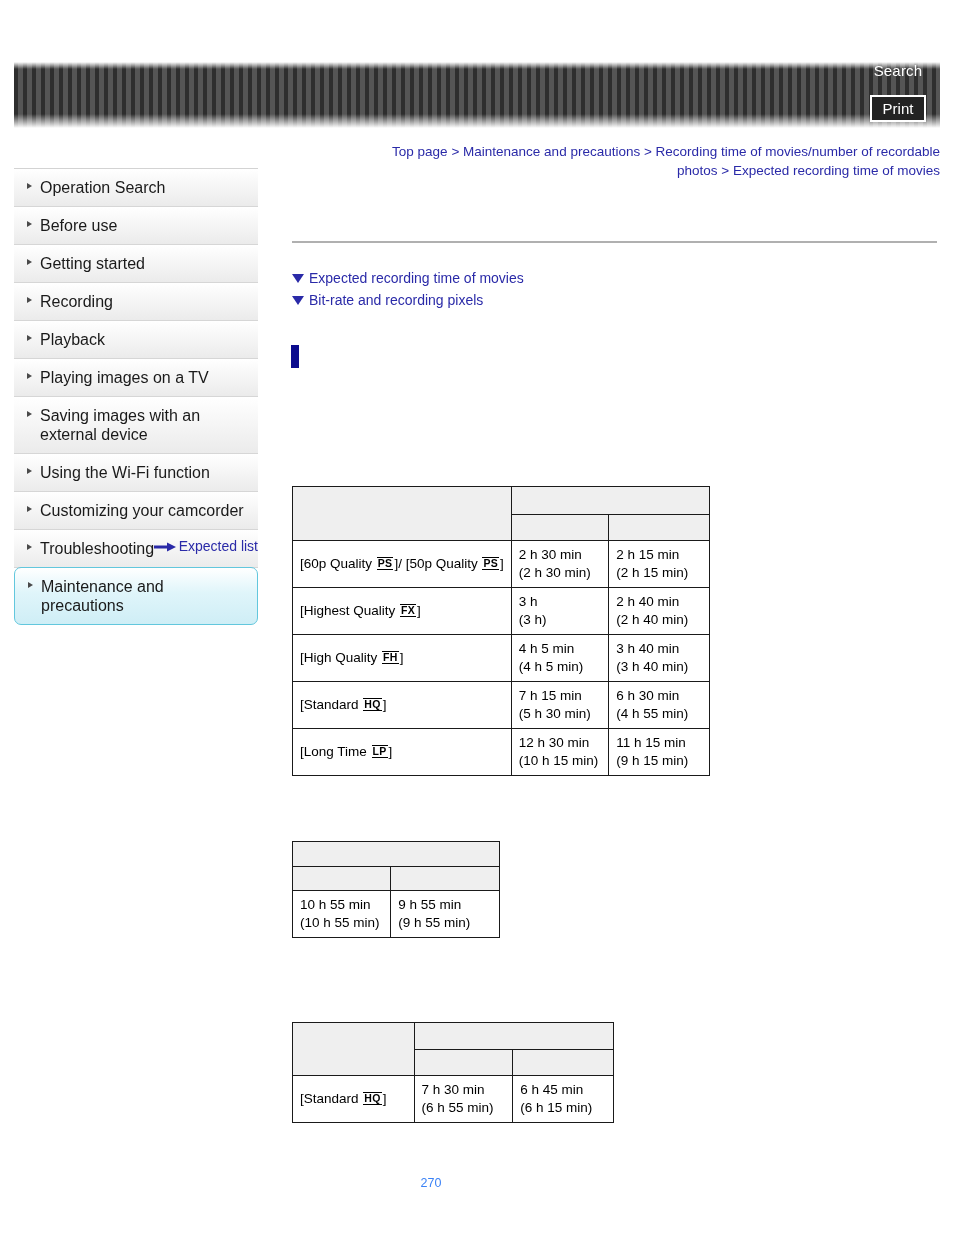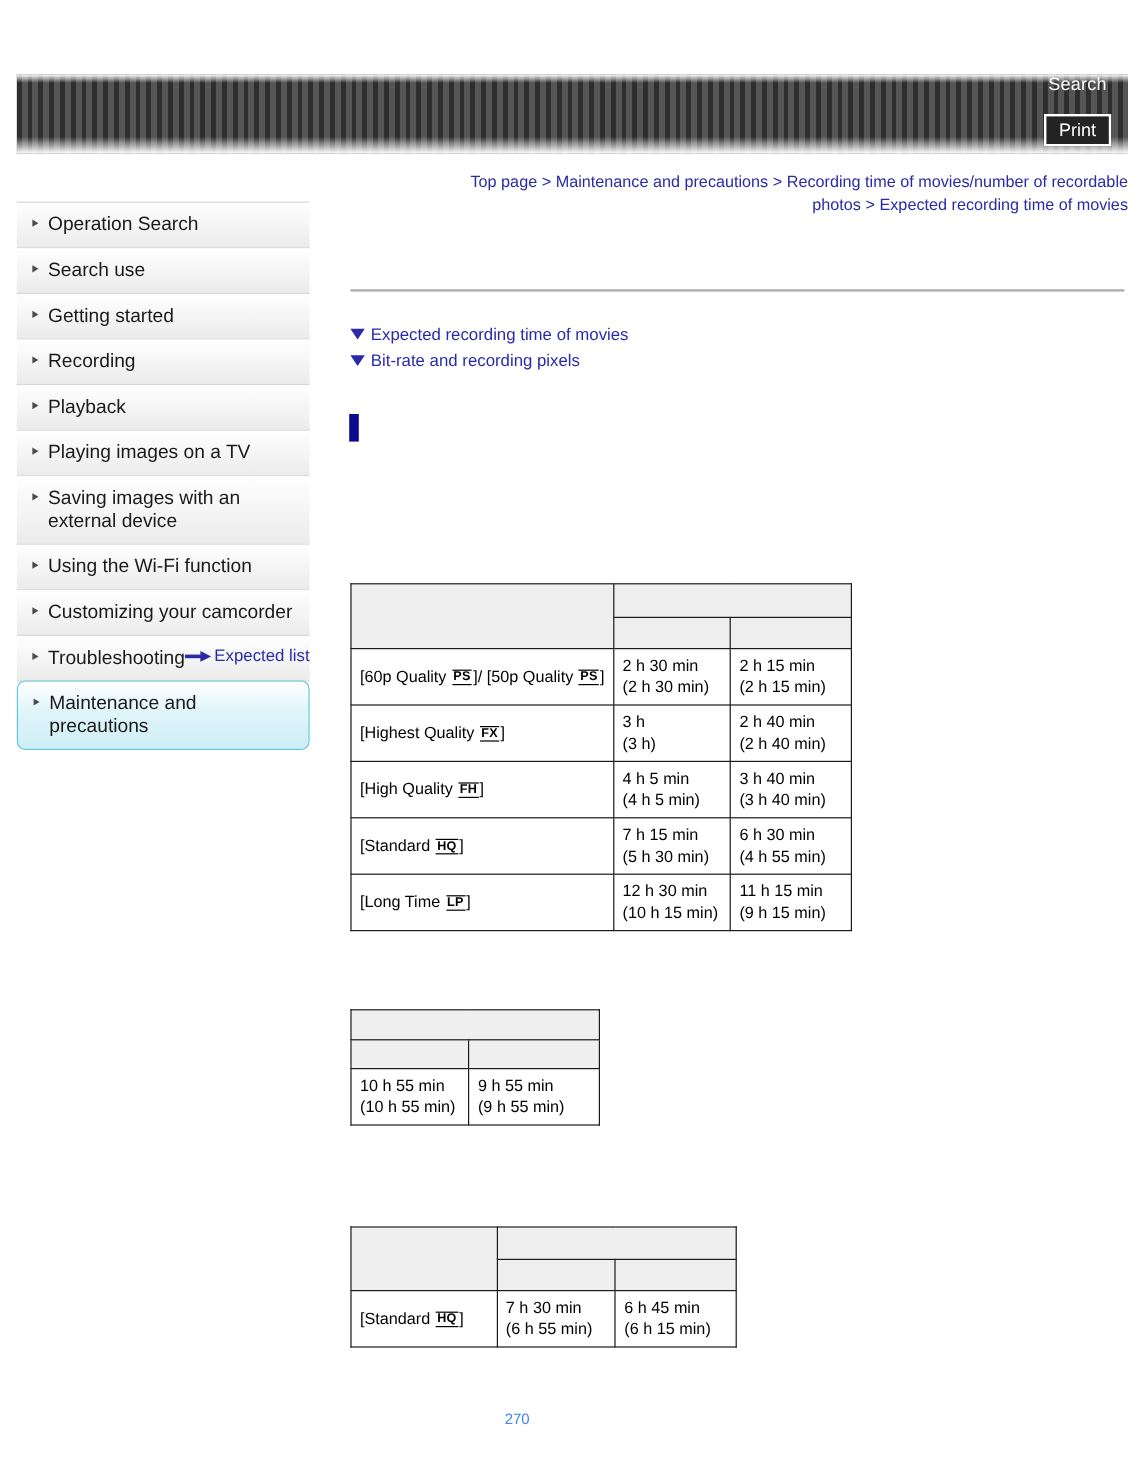--- a/index.html
+++ b/index.html
@@ -229,21 +229,21 @@
   <span class="sep">&gt;</span>
   <a class="crumb">Maintenance and precautions</a>
   <span class="sep">&gt;</span>
   <a class="crumb">Recording time of movies/number of recordable photos</a>
   <span class="sep">&gt;</span>
   <a class="crumb">Expected recording time of movies</a>
 </div>
 
 <div class="sidebar" id="sidebar">
     <div class="nav-item"><span class="bullet"></span><span>Operation Search</span></div>
-    <div class="nav-item"><span class="bullet"></span><span>Search use</span></div>
+    <div class="nav-item"><span class="bullet"></span><span>Before use</span></div>
     <div class="nav-item"><span class="bullet"></span><span>Getting started</span></div>
     <div class="nav-item"><span class="bullet"></span><span>Recording</span></div>
     <div class="nav-item"><span class="bullet"></span><span>Playback</span></div>
     <div class="nav-item"><span class="bullet"></span><span>Playing images on a TV</span></div>
     <div class="nav-item"><span class="bullet"></span><span>Saving images with an external device</span></div>
     <div class="nav-item"><span class="bullet"></span><span>Using the Wi-Fi function</span></div>
     <div class="nav-item"><span class="bullet"></span><span>Customizing your camcorder</span></div>
     <div class="nav-item"><span class="bullet"></span><span>Troubleshooting</span></div>
     <div class="nav-item selected"><span class="bullet"></span><span>Maintenance and precautions</span></div>
   </div>

